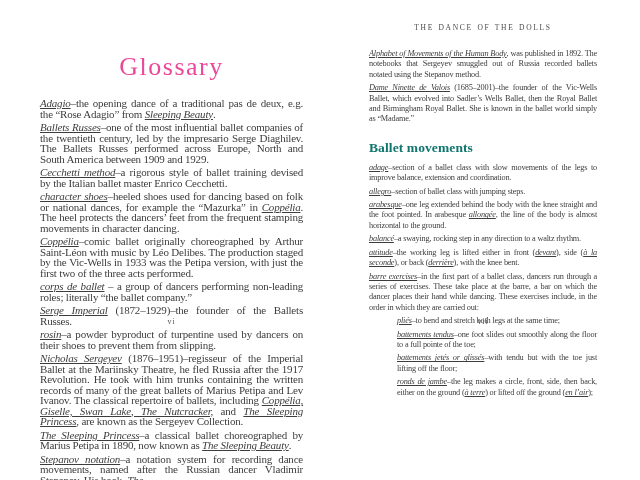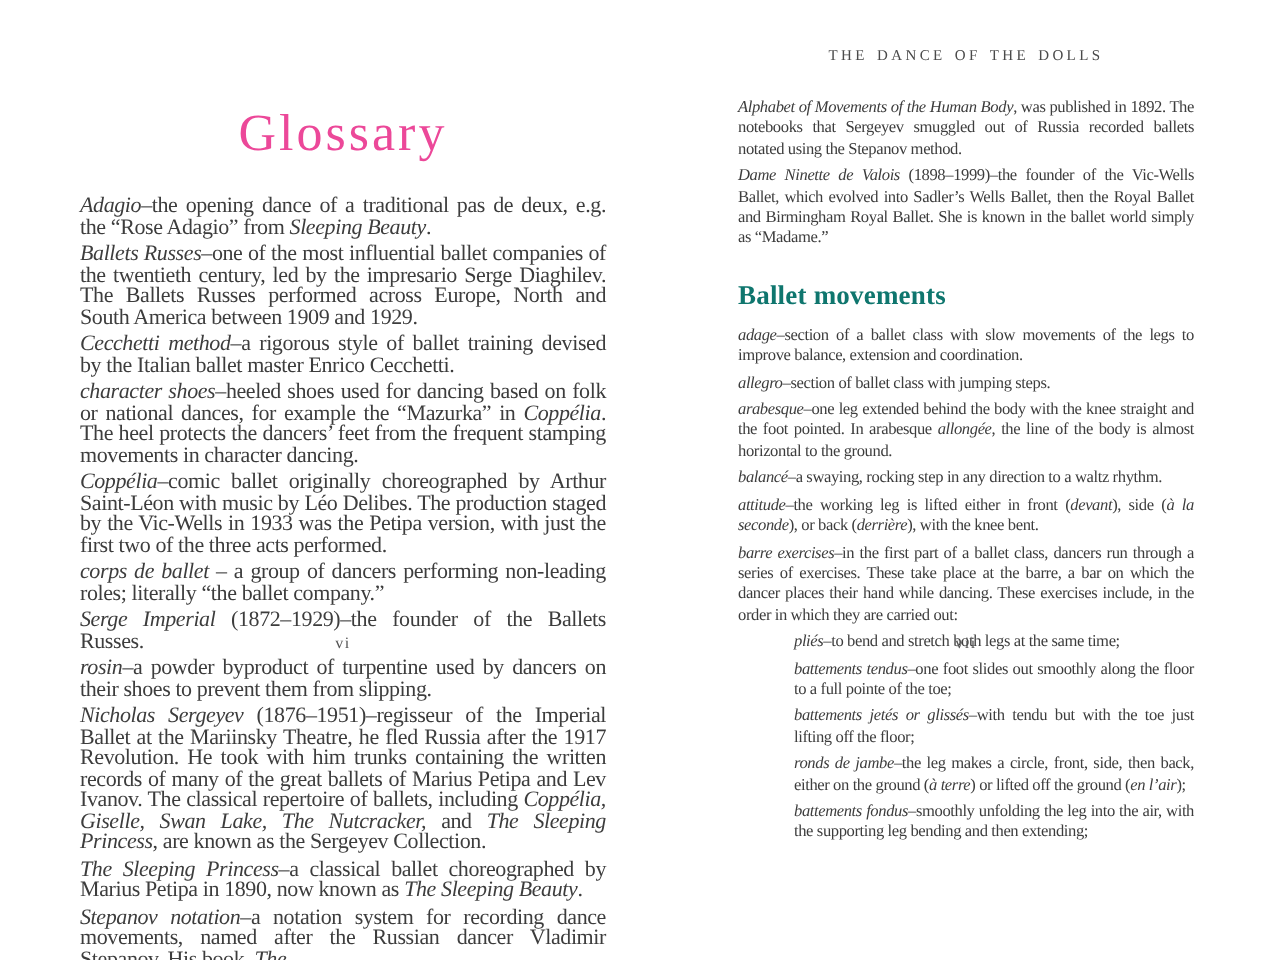--- a/index.html
+++ b/index.html
@@ -47,21 +47,21 @@
     line-height: 10.5px;
     letter-spacing: -0.2px;
     text-align: justify;
     text-justify: inter-word;
   }
   .page-right .entry {
     font-size: 8.3px;
     line-height: 10.4px;
   }
   .entry.indent { margin-left: 28px; }
-  .entry .it { font-style: italic; }
+  .entry .it { font-style: italic; text-decoration: underline; }
 
   .page-number {
     position: absolute;
     bottom: 26px;
     left: 0;
     width: 100%;
     text-align: center;
     font-size: 8px;
     letter-spacing: 0.8px;
     color: #555555;
@@ -87,32 +87,31 @@
         <p class="entry"><span class="it">The Sleeping Princess</span><span>–a classical ballet choreographed by Marius Petipa in 1890, now known as </span><span class="it">The Sleeping Beauty</span><span>.</span></p>
         <p class="entry"><span class="it">Stepanov notation</span><span>–a notation system for recording dance movements, named after the Russian dancer Vladimir Stepanov. His book, </span><span class="it">The</span></p>
       </div>
     <div class="page-number">vi</div>
   </section>
 
   <section class="page page-right">
     <div class="running-header">THE DANCE OF THE DOLLS</div>
     <div class="entries entries-right-top">
         <p class="entry"><span class="it">Alphabet of Movements of the Human Body</span><span>, was published in 1892. The notebooks that Sergeyev smuggled out of Russia recorded ballets notated using the Stepanov method.</span></p>
-        <p class="entry"><span class="it">Dame Ninette de Valois</span><span> (1898–1999)–the founder of the Vic-Wells Ballet, which evolved into Sadler’s Wells Ballet, then the Royal Ballet and Birmingham Royal Ballet. She is known in the ballet world simply as “Madame.”</span></p>
+        <p class="entry"><span class="it">Dame Ninette de Valois</span><span> (1685–2001)–the founder of the Vic-Wells Ballet, which evolved into Sadler’s Wells Ballet, then the Royal Ballet and Birmingham Royal Ballet. She is known in the ballet world simply as “Madame.”</span></p>
       </div>
     <h2 class="section-heading">Ballet movements</h2>
     <div class="entries">
         <p class="entry"><span class="it">adage</span><span>–section of a ballet class with slow movements of the legs to improve balance, extension and coordination.</span></p>
         <p class="entry"><span class="it">allegro</span><span>–section of ballet class with jumping steps.</span></p>
         <p class="entry"><span class="it">arabesque</span><span>–one leg extended behind the body with the knee straight and the foot pointed. In arabesque </span><span class="it">allongée</span><span>, the line of the body is almost horizontal to the ground.</span></p>
         <p class="entry"><span class="it">balancé</span><span>–a swaying, rocking step in any direction to a waltz rhythm.</span></p>
         <p class="entry"><span class="it">attitude</span><span>–the working leg is lifted either in front (</span><span class="it">devant</span><span>), side (</span><span class="it">à la seconde</span><span>), or back (</span><span class="it">derrière</span><span>), with the knee bent.</span></p>
         <p class="entry"><span class="it">barre exercises</span><span>–in the first part of a ballet class, dancers run through a series of exercises. These take place at the barre, a bar on which the dancer places their hand while dancing. These exercises include, in the order in which they are carried out:</span></p>
         <p class="entry indent"><span class="it">pliés</span><span>–to bend and stretch both legs at the same time;</span></p>
         <p class="entry indent"><span class="it">battements tendus</span><span>–one foot slides out smoothly along the floor to a full pointe of the toe;</span></p>
         <p class="entry indent"><span class="it">battements jetés or glissés</span><span>–with tendu but with the toe just lifting off the floor;</span></p>
         <p class="entry indent"><span class="it">ronds de jambe</span><span>–the leg makes a circle, front, side, then back, either on the ground (</span><span class="it">à terre</span><span>) or lifted off the ground (</span><span class="it">en l’air</span><span>);</span></p>
-        <p class="entry indent"><span class="it">battements fondus</span><span>–smoothly unfolding the leg into the air, with the supporting leg bending and then extending;</span></p>
       </div>
     <div class="page-number">vii</div>
   </section>
 
 </div>
 
 </body></html>

